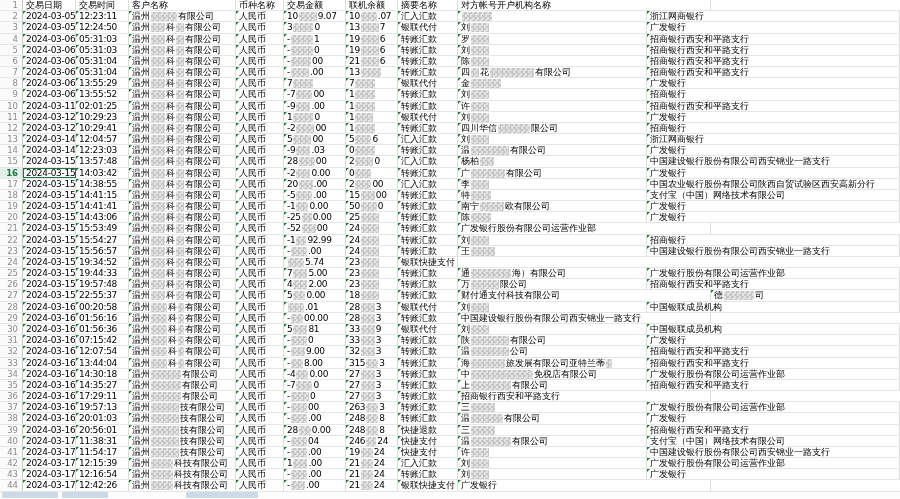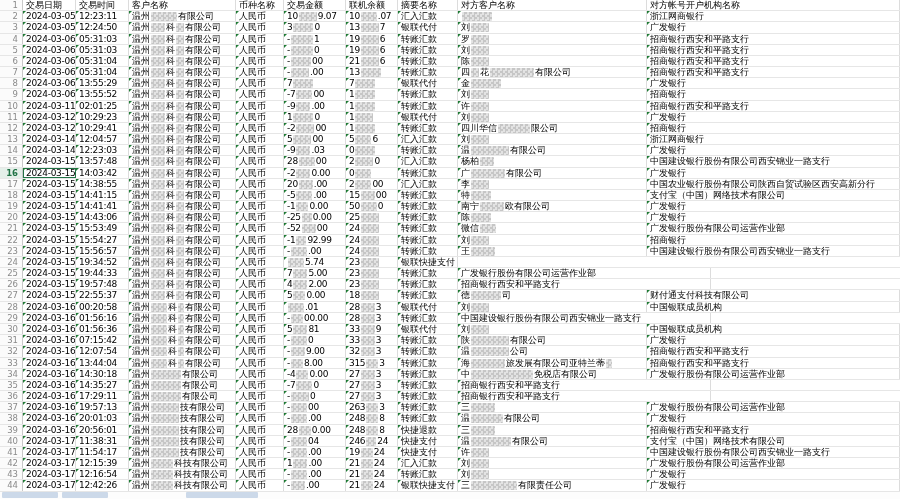--- a/index.html
+++ b/index.html
@@ -42,21 +42,20 @@
 <div class="sheet">
   <div class="row">
     <div class="rh">1</div>
     <div class="cell w1">交易日期</div>
     <div class="cell w2">交易时间</div>
     <div class="cell w3">客户名称</div>
     <div class="cell w4">币种名称</div>
     <div class="cell w5">交易金额</div>
     <div class="cell w6">联机余额</div>
     <div class="cell w7">摘要名称</div>
-    <div class="cell w8">对方客户名称</div>
     <div class="cell w9">对方帐号开户机构名称</div>
   </div>
 
   <div id="body">
       <div class="row">
         <div class="rh">2</div>
         <div class="cell tg w1 num"><span>2024-03-05</span></div>
         <div class="cell tg w2 num"><span>12:23:11</span></div>
         <div class="cell tg w3"><span>温州</span><span class="rd" style="width:26px"></span><span>有限公司</span></div>
         <div class="cell tg w4"><span>人民币</span></div>
@@ -284,21 +283,20 @@
       </div>
       <div class="row">
         <div class="rh">21</div>
         <div class="cell tg w1 num"><span>2024-03-15</span></div>
         <div class="cell tg w2 num"><span>15:53:49</span></div>
         <div class="cell tg w3"><span>温州</span><span class="rd" style="width:14px"></span><span>科</span><span class="rd" style="width:8px"></span><span>有限公司</span></div>
         <div class="cell tg w4"><span>人民币</span></div>
         <div class="cell tg w5 num"><span>-52</span><span class="rd" style="width:14px"></span><span>00</span></div>
         <div class="cell tg w6 num"><span>24</span><span class="rd" style="width:18px"></span></div>
         <div class="cell tg w7"><span>转账汇款</span></div>
-        <div class="cell tg w8"><span>微信</span><span class="rd" style="width:16px"></span></div>
         <div class="cell tg w9"><span>广发银行股份有限公司运营作业部</span></div>
       </div>
       <div class="row">
         <div class="rh">22</div>
         <div class="cell tg w1 num"><span>2024-03-15</span></div>
         <div class="cell tg w2 num"><span>15:54:27</span></div>
         <div class="cell tg w3"><span>温州</span><span class="rd" style="width:14px"></span><span>科</span><span class="rd" style="width:8px"></span><span>有限公司</span></div>
         <div class="cell tg w4"><span>人民币</span></div>
         <div class="cell tg w5 num"><span>-1</span><span class="rd" style="width:10px"></span><span>92.99</span></div>
         <div class="cell tg w6 num"><span>24</span><span class="rd" style="width:18px"></span></div>
@@ -330,44 +328,46 @@
       </div>
       <div class="row">
         <div class="rh">25</div>
         <div class="cell tg w1 num"><span>2024-03-15</span></div>
         <div class="cell tg w2 num"><span>19:44:33</span></div>
         <div class="cell tg w3"><span>温州</span><span class="rd" style="width:14px"></span><span>科</span><span class="rd" style="width:8px"></span><span>有限公司</span></div>
         <div class="cell tg w4"><span>人民币</span></div>
         <div class="cell tg w5 num"><span>7</span><span class="rd" style="width:14px"></span><span>5.00</span></div>
         <div class="cell tg w6 num"><span>23</span><span class="rd" style="width:18px"></span></div>
         <div class="cell tg w7"><span>转账汇款</span></div>
+        <div class="cell tg w8"><span>通</span><span class="rd" style="width:40px"></span><span>海）有限公司</span></div>
         <div class="cell tg w9"><span>广发银行股份有限公司运营作业部</span></div>
       </div>
       <div class="row">
         <div class="rh">26</div>
         <div class="cell tg w1 num"><span>2024-03-15</span></div>
         <div class="cell tg w2 num"><span>19:57:48</span></div>
         <div class="cell tg w3"><span>温州</span><span class="rd" style="width:14px"></span><span>科</span><span class="rd" style="width:8px"></span><span>有限公司</span></div>
         <div class="cell tg w4"><span>人民币</span></div>
         <div class="cell tg w5 num"><span>4</span><span class="rd" style="width:14px"></span><span>2.00</span></div>
         <div class="cell tg w6 num"><span>23</span><span class="rd" style="width:18px"></span></div>
         <div class="cell tg w7"><span>转账汇款</span></div>
+        <div class="cell tg w8"><span>万</span><span class="rd" style="width:28px"></span><span>限公司</span></div>
         <div class="cell tg w9"><span>招商银行西安和平路支行</span></div>
       </div>
       <div class="row">
         <div class="rh">27</div>
         <div class="cell tg w1 num"><span>2024-03-15</span></div>
         <div class="cell tg w2 num"><span>22:55:37</span></div>
         <div class="cell tg w3"><span>温州</span><span class="rd" style="width:14px"></span><span>科</span><span class="rd" style="width:8px"></span><span>有限公司</span></div>
         <div class="cell tg w4"><span>人民币</span></div>
         <div class="cell tg w5 num"><span>5</span><span class="rd" style="width:12px"></span><span>0.00</span></div>
         <div class="cell tg w6 num"><span>18</span><span class="rd" style="width:18px"></span></div>
         <div class="cell tg w7"><span>转账汇款</span></div>
+        <div class="cell tg w9"><span>财付通支付科技有限公司</span></div>
         <div class="cell tg w8"><span>德</span><span class="rd" style="width:30px"></span><span>司</span></div>
-        <div class="cell tg w9"><span>财付通支付科技有限公司</span></div>
       </div>
       <div class="row">
         <div class="rh">28</div>
         <div class="cell tg w1 num"><span>2024-03-16</span></div>
         <div class="cell tg w2 num"><span>00:20:58</span></div>
         <div class="cell tg w3"><span>温州</span><span class="rd" style="width:16px"></span><span>科</span><span class="rd" style="width:6px"></span><span>有限公司</span></div>
         <div class="cell tg w4"><span>人民币</span></div>
         <div class="cell tg w5 num"><span class="rd" style="width:16px"></span><span>.01</span></div>
         <div class="cell tg w6 num"><span>28</span><span class="rd" style="width:14px"></span><span>3</span></div>
         <div class="cell tg w7"><span>银联代付</span></div>
@@ -447,20 +447,21 @@
       </div>
       <div class="row">
         <div class="rh">35</div>
         <div class="cell tg w1 num"><span>2024-03-16</span></div>
         <div class="cell tg w2 num"><span>14:35:27</span></div>
         <div class="cell tg w3"><span>温州</span><span class="rd" style="width:30px"></span><span>有限公司</span></div>
         <div class="cell tg w4"><span>人民币</span></div>
         <div class="cell tg w5 num"><span>-7</span><span class="rd" style="width:16px"></span><span>0</span></div>
         <div class="cell tg w6 num"><span>27</span><span class="rd" style="width:14px"></span><span>3</span></div>
         <div class="cell tg w7"><span>转账汇款</span></div>
+        <div class="cell tg w8"><span>上</span><span class="rd" style="width:40px"></span><span>有限公司</span></div>
         <div class="cell tg w9"><span>招商银行西安和平路支行</span></div>
       </div>
       <div class="row">
         <div class="rh">36</div>
         <div class="cell tg w1 num"><span>2024-03-16</span></div>
         <div class="cell tg w2 num"><span>17:29:11</span></div>
         <div class="cell tg w3"><span>温州</span><span class="rd" style="width:30px"></span><span>有限公司</span></div>
         <div class="cell tg w4"><span>人民币</span></div>
         <div class="cell tg w5 num"><span>-</span><span class="rd" style="width:18px"></span><span>0</span></div>
         <div class="cell tg w6 num"><span>27</span><span class="rd" style="width:14px"></span><span>3</span></div>
@@ -553,21 +554,20 @@
       </div>
       <div class="row">
         <div class="rh">44</div>
         <div class="cell tg w1 num"><span>2024-03-17</span></div>
         <div class="cell tg w2 num"><span>12:42:26</span></div>
         <div class="cell tg w3"><span>温州</span><span class="rd" style="width:22px"></span><span>科技有限公司</span></div>
         <div class="cell tg w4"><span>人民币</span></div>
         <div class="cell tg w5 num"><span>-</span><span class="rd" style="width:14px"></span><span>.00</span></div>
         <div class="cell tg w6 num"><span>21</span><span class="rd" style="width:12px"></span><span>24</span></div>
         <div class="cell tg w7"><span>银联快捷支付</span></div>
-        <div class="cell tg w8"><span>三</span><span class="rd" style="width:46px"></span><span>有限责任公司</span></div>
         <div class="cell tg w9"><span>广发银行</span></div>
       </div>
     </div>
 
   <div class="bottomstrip">
     <div class="bblock bb1"></div>
     <div class="bblock bb2"></div>
     <div class="bblock bb3"></div>
   </div>
 </div>

